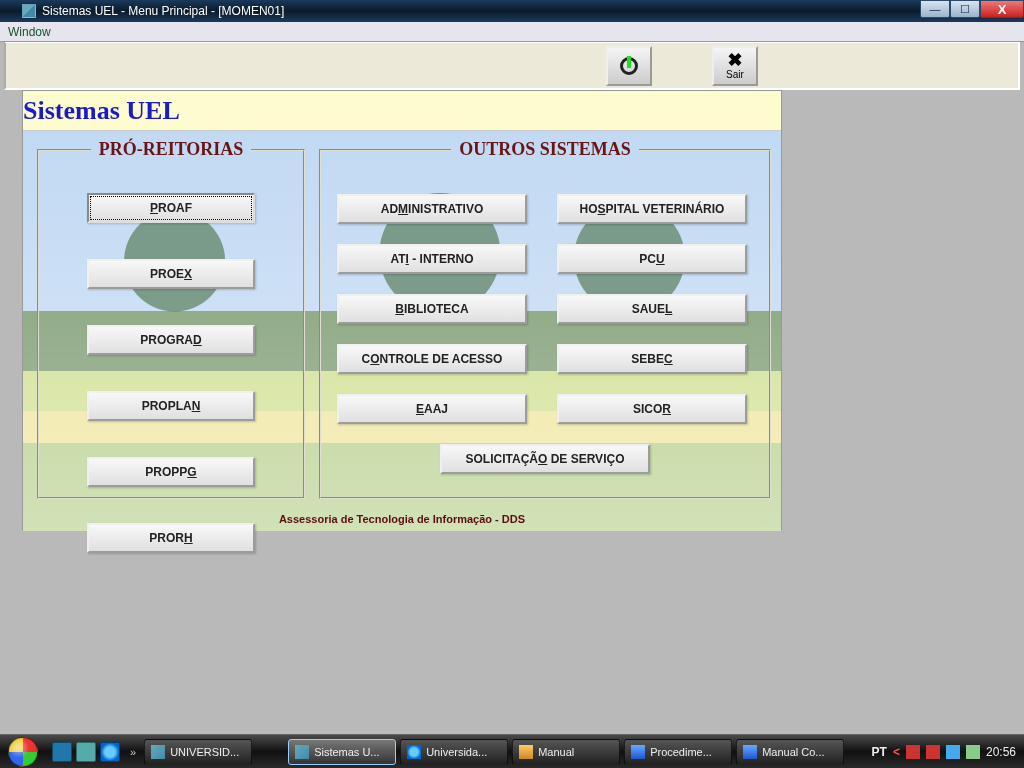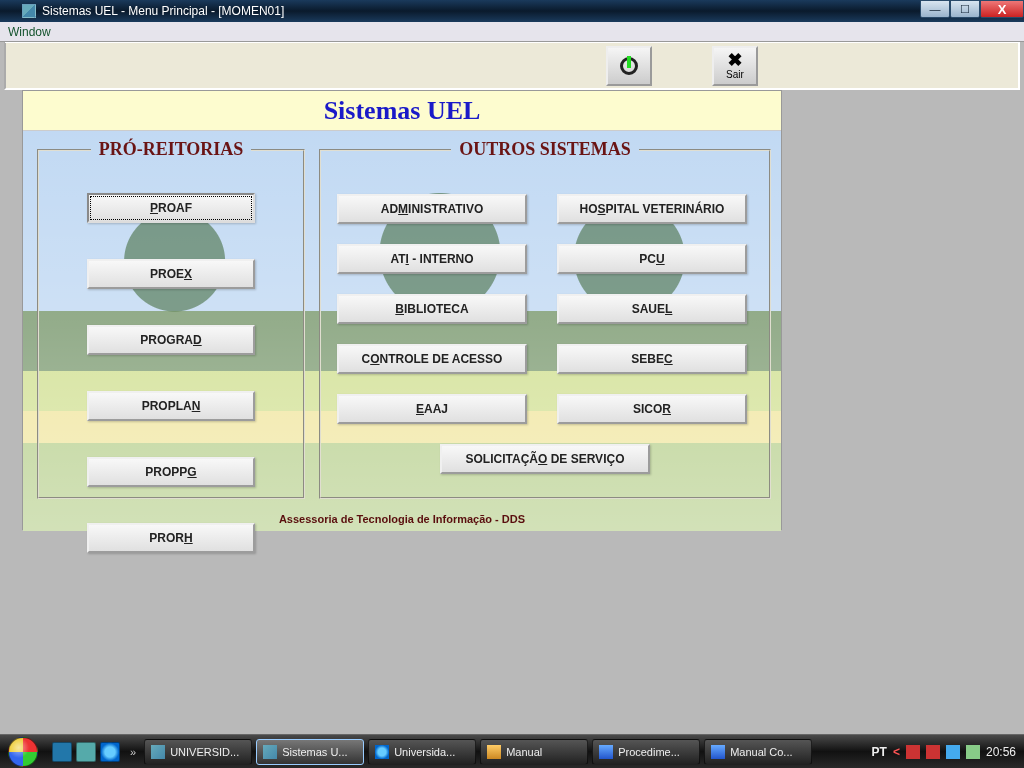--- a/index.html
+++ b/index.html
@@ -72,21 +72,21 @@
   .mainpanel {
     position: absolute; left: 22px; top: 90px;
     width: 760px; height: 440px;
     background: #f5f3e6;
     border: 1px solid #999;
     box-shadow: inset 1px 1px 0 #fff;
   }
   .header-band {
     height: 40px;
     background: #fdfccf;
-    display: flex; align-items: center; justify-content: center;
+    display: flex; align-items: center; justify-content: flex-start;
     border-bottom: 1px solid #ccc;
   }
   .header-band .title {
     font-family: "Times New Roman", serif;
     font-size: 26px; font-weight: bold;
     color: #1a1ac8;
   }
   .content {
     position: relative;
     height: 400px;
@@ -174,21 +174,21 @@
   .tasks { display:flex; gap:4px; flex:1; padding:0 4px;}
   .taskbtn {
     height: 26px; min-width: 108px; max-width:108px;
     background: linear-gradient(to bottom,#555,#222);
     border: 1px solid #0009;
     border-radius: 3px;
     display:flex; align-items:center; gap:5px;
     padding: 0 6px; color:#eee; font-size:11px;
     overflow:hidden; white-space:nowrap;
   }
-  .taskbtn.active { background: linear-gradient(to bottom,#777,#333); border-color:#9cf;}
+  .taskbtn.active { background: linear-gradient(to bottom,#777,#333); border-color:#9cf;margin-left:32px;}
   .taskbtn .tico { width:14px; height:14px; flex:0 0 14px;}
   .tico.app { background: linear-gradient(135deg,#6ab,#48a);}
   .tico.ie { background: radial-gradient(circle,#6cf 40%,#06c 70%);}
   .tico.folder { background: linear-gradient(to bottom,#fc6,#c82);}
   .tico.word { background: linear-gradient(to bottom,#6af,#25c);}
   .tray { display:flex; align-items:center; gap:6px; padding:0 8px; color:#eee; font-size:12px;}
   .tray .ti { width:14px; height:14px; }
   .tray .ti.red { background:#c33;}
   .tray .ti.flag { background:#c33;}
   .tray .ti.net { background:#4ae;}

